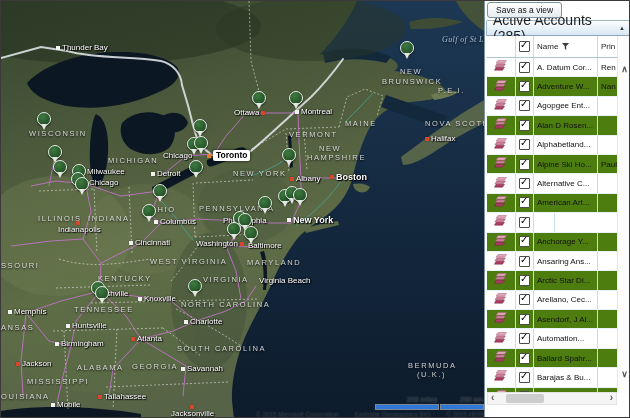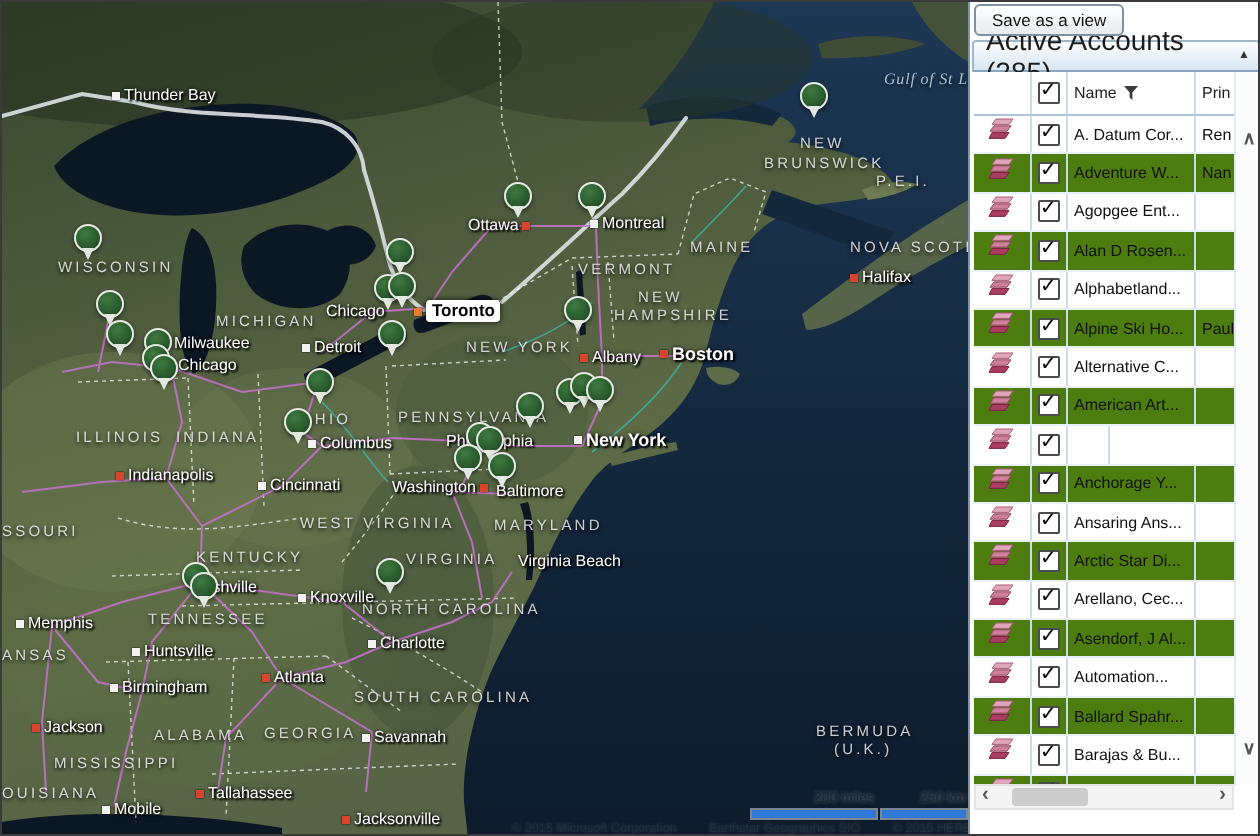--- a/index.html
+++ b/index.html
@@ -323,35 +323,35 @@
           <span class="txt">Philadelphia</span>
         </span>
         <span class="map-label city" style="left: 153px; top: 216px;">
           <i class="dot white"></i>
           <span class="txt">Columbus</span>
         </span>
         <span class="map-label city" style="left: 128px; top: 237px;">
           <i class="dot white"></i>
           <span class="txt">Cincinnati</span>
         </span>
-        <span class="map-label city" style="left: 57px; top: 232px;">
+        <span class="map-label city" style="left: 57px; top: 220px; flex-direction: column;">
           <i class="dot red"></i>
           <span class="txt">Indianapolis</span>
         </span>
         <span class="map-label city" style="left: 195px; top: 238px;">
           <span class="txt">Washington</span>
           <i class="dot right red"></i>
         </span>
         <span class="map-label city" style="left: 247px; top: 240px;">
           <span class="txt">Baltimore</span>
         </span>
         <span class="map-label city" style="left: 258px; top: 275px;">
           <span class="txt">Virginia Beach</span>
         </span>
-        <span class="map-label city" style="left: 148px; top: 293px; justify-content: flex-end;">
+        <span class="map-label city" style="left: 137px; top: 293px; justify-content: flex-end;">
           <i class="dot white"></i>
           <span class="txt">Knoxville</span>
         </span>
         <span class="map-label city" style="left: 95px; top: 288px;">
           <span class="txt">Nashville</span>
         </span>
         <span class="map-label city" style="left: 183px; top: 316px;">
           <i class="dot white"></i>
           <span class="txt">Charlotte</span>
         </span>
@@ -372,21 +372,21 @@
           <span class="txt">Atlanta</span>
         </span>
         <span class="map-label city" style="left: 180px; top: 363px;">
           <i class="dot white"></i>
           <span class="txt">Savannah</span>
         </span>
         <span class="map-label city" style="left: 15px; top: 358px;">
           <i class="dot red"></i>
           <span class="txt">Jackson</span>
         </span>
-        <span class="map-label city" style="left: 170px; top: 404px;">
+        <span class="map-label city" style="left: 170px; top: 404px; flex-direction: column;">
           <i class="dot red"></i>
           <span class="txt">Jacksonville</span>
         </span>
         <span class="map-label city" style="left: 97px; top: 391px;">
           <i class="dot red"></i>
           <span class="txt">Tallahassee</span>
         </span>
         <span class="map-label city" style="left: 50px; top: 399px;">
           <i class="dot white"></i>
           <span class="txt">Mobile</span>

